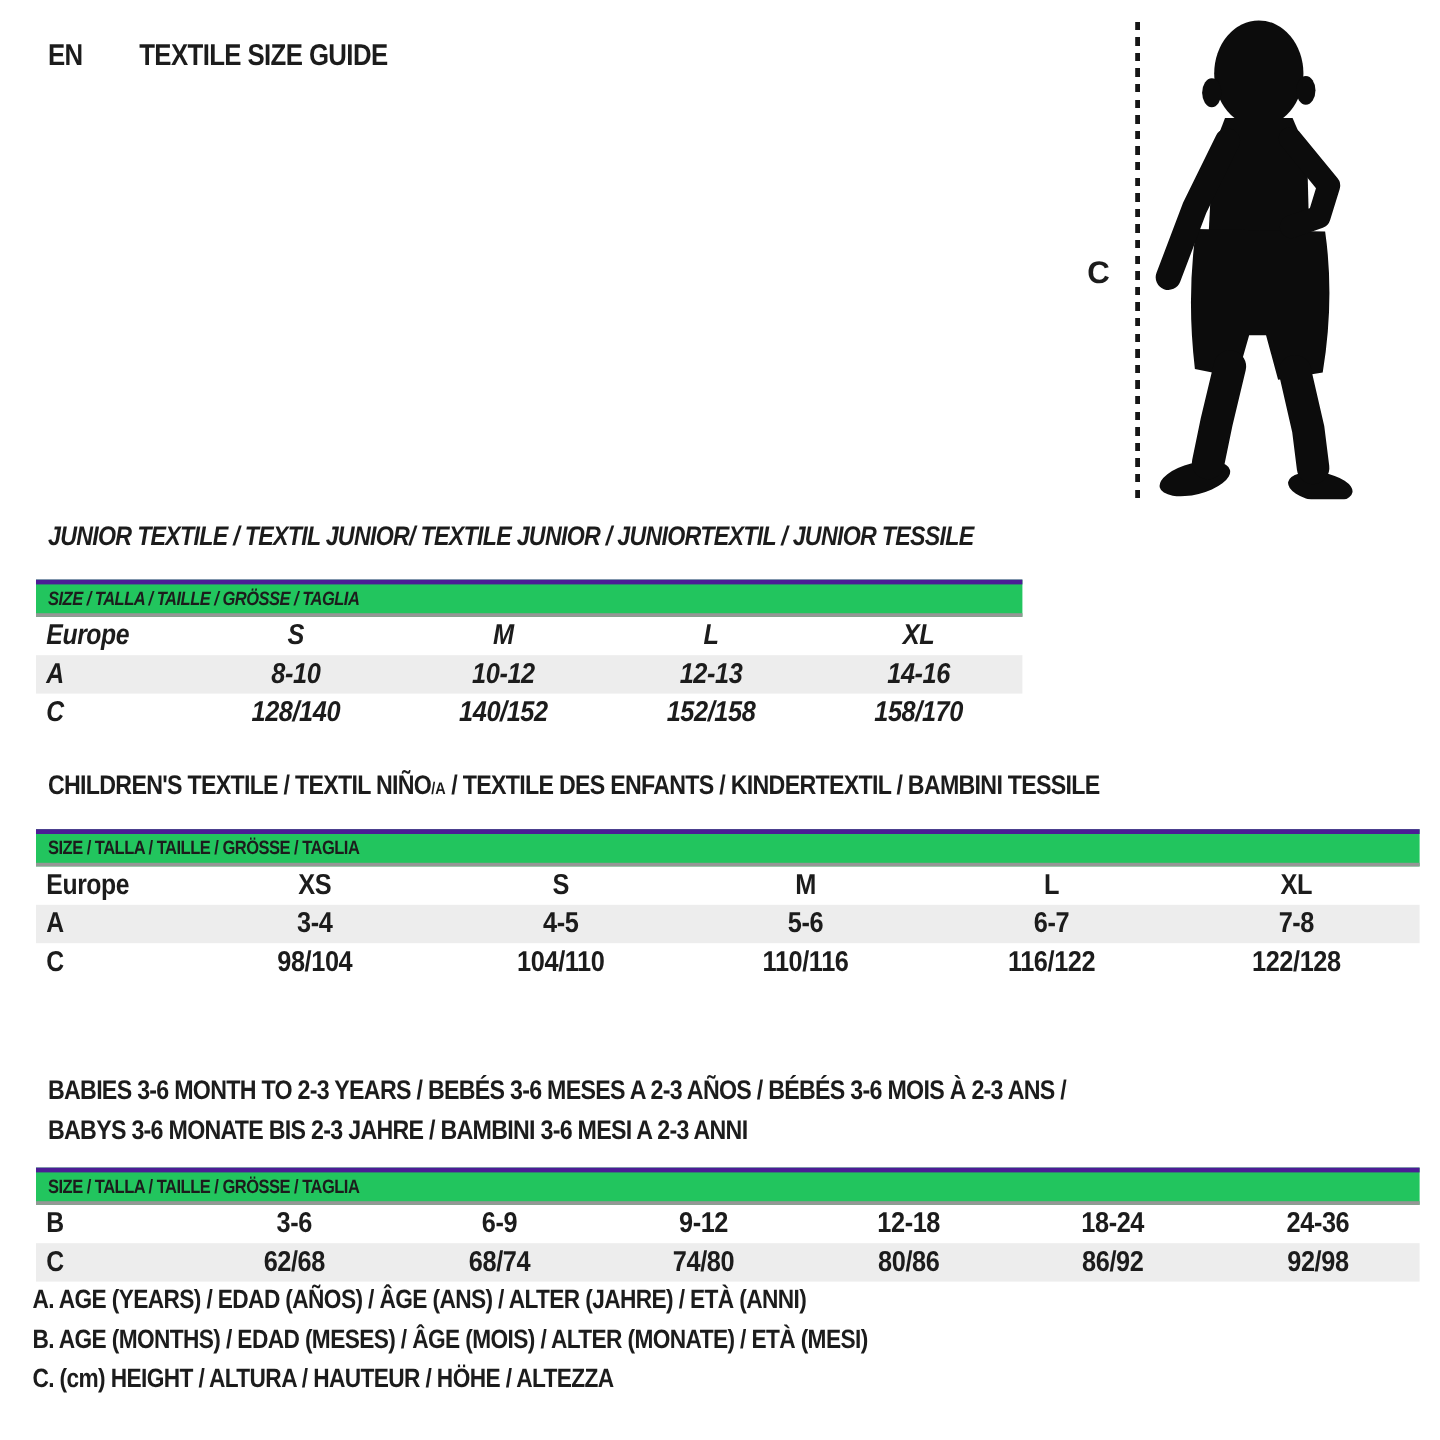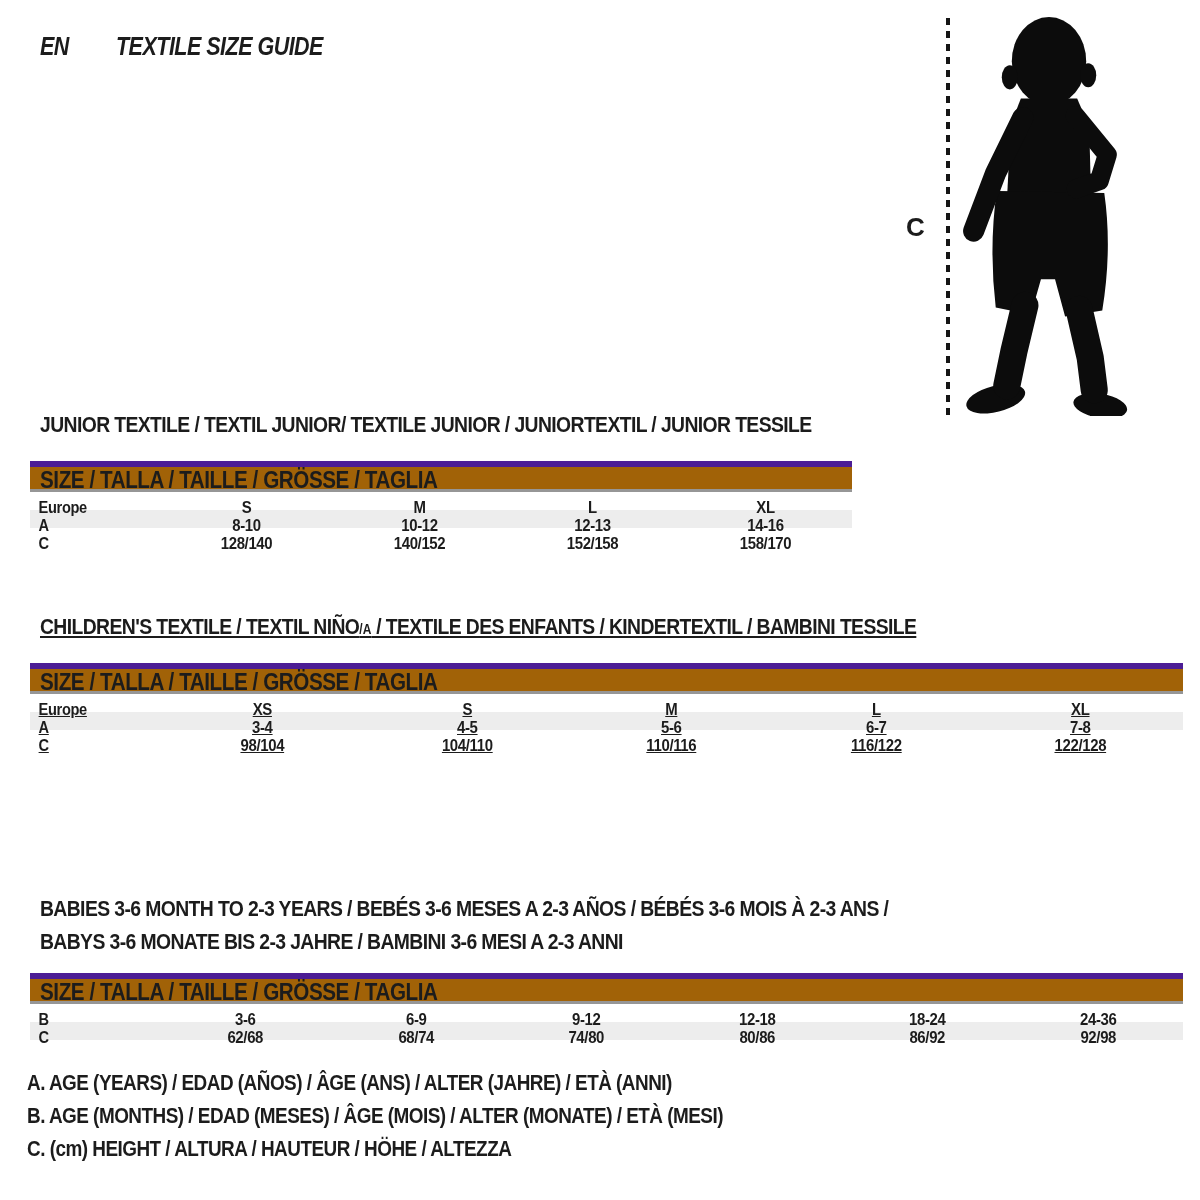--- a/index.html
+++ b/index.html
@@ -7,55 +7,55 @@
   body {
     position:relative;
     font-family:"Liberation Sans", sans-serif;
     font-weight:700;
     color:#1c1c1c;
     overflow:hidden;
   }
 
   
   .lang { position:absolute; left:40px; top:28px; }
-  .lang-row { display:grid; grid-template-columns:76px auto; height:37px; line-height:37px; font-size:25px;font-style:italic; }
+  .lang-row { display:grid; grid-template-columns:76px auto; height:37px; line-height:37px; font-size:25px; }
   .lang-cell { transform:scaleX(0.86); transform-origin:0 50%; letter-spacing:-0.6px; white-space:nowrap; }
 
   
   .fig-line {
     position:absolute; left:946px; top:18px; width:4px; height:398px;
     background:repeating-linear-gradient(to bottom, #151515 0 7px, transparent 7px 13px);
   }
   .fig-c { position:absolute; left:906px; top:212px; font-size:26px; }
   .fig-svg { position:absolute; left:962px; top:14px; }
 
   
   .sec { position:absolute; }
-  #sec-junior   { left:30px; top:408px; width:822px; }
-  #sec-children { left:30px; top:610px; width:1153px;text-decoration:underline; }
+  #sec-junior   { left:30px; top:430px; width:822px;font-style:italic; }
+  #sec-children { left:30px; top:638px; width:1153px; }
   #sec-babies   { left:30px; top:892px; width:1153px; }
 
   .sec-title {
     margin-left:10px; height:33px; line-height:33px;
     font-size:22.5px; letter-spacing:-0.7px; white-space:nowrap;
     transform:scaleX(0.86); transform-origin:0 50%;
   }
   .sub-a { font-size:14px; letter-spacing:0; }
 
   .size-band {
     margin-top:20px; height:31px; line-height:25px;
-    background:#a16207;
-    border-top:6px solid #4c1d95;
+    background:#22c55e;
+    border-top:4px solid #4c1d95;
     border-bottom:3px solid #969696;
-    padding-left:10px; font-size:24px;
+    padding-left:10px; font-size:16px;
   }
   #sec-babies .size-band { margin-top:15px; }
   .band-text { display:inline-block; transform:scaleX(0.86); transform-origin:0 50%; letter-spacing:-0.5px; white-space:nowrap; }
 
-  .trow { display:grid; height:18px; line-height:32px; font-size:17px; }
+  .trow { display:grid; height:32px; line-height:32px; font-size:24px; }
   .g4 { grid-template-columns:130px repeat(4, 1fr); }
   .g5 { grid-template-columns:130px repeat(5, 1fr); }
   .g6 { grid-template-columns:130px repeat(6, 1fr); }
   .stripe { background:#ededed; }
   .cell { text-align:center; transform:scaleX(0.88); letter-spacing:-0.4px; white-space:nowrap; }
   .cell.lbl { text-align:left; padding-left:10px; transform:scaleX(0.86); transform-origin:0 50%; }
 
   
   .legend { position:absolute; left:27px; top:1066px; }
   .legend-line {

